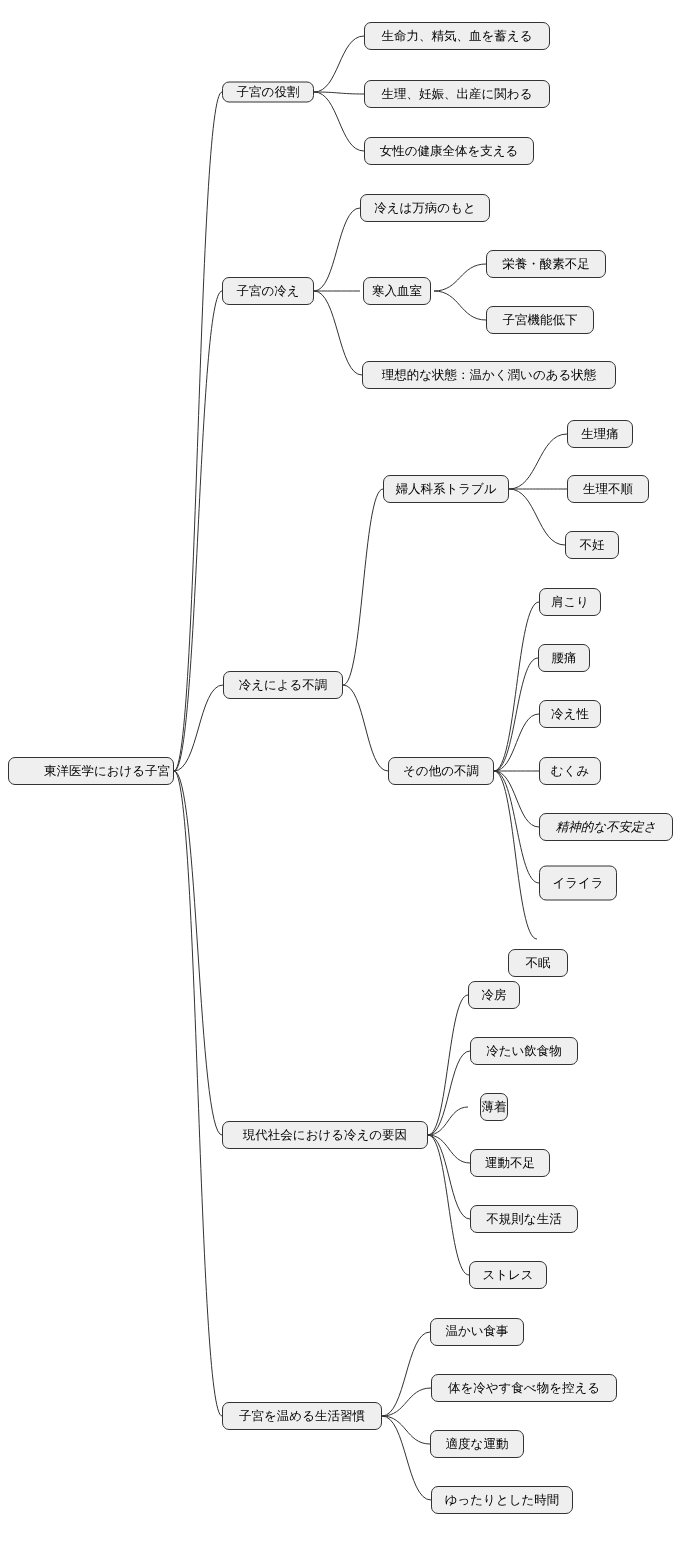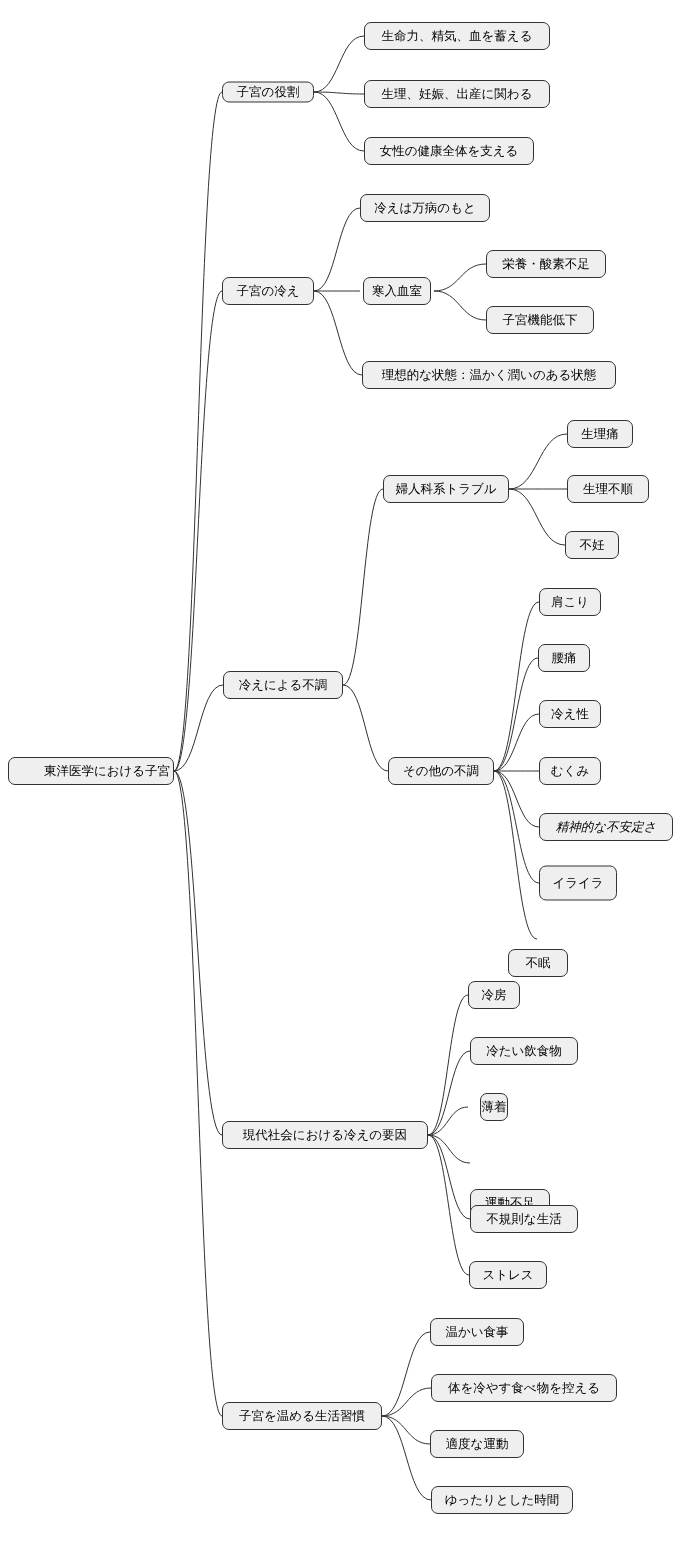--- a/index.html
+++ b/index.html
@@ -105,22 +105,22 @@
       <div class="node" style="left: 564px; top: 658px; width: 52px; height: 28px;">腰痛</div>
       <div class="node" style="left: 570px; top: 714px; width: 62px; height: 28px;">冷え性</div>
       <div class="node" style="left: 570px; top: 771px; width: 62px; height: 28px;">むくみ</div>
       <div class="node" style="left: 606px; top: 827px; width: 134px; height: 28px; font-style: italic;">精神的な不安定さ</div>
       <div class="node" style="left: 578px; top: 883px; width: 78px; height: 35px;">イライラ</div>
       <div class="node" style="left: 538px; top: 939px; width: 60px; height: 28px; margin-top: 24px;">不眠</div>
       <div class="node" style="left: 325px; top: 1135px; width: 206px; height: 28px;">現代社会における冷えの要因</div>
       <div class="node" style="left: 494px; top: 995px; width: 52px; height: 28px;">冷房</div>
       <div class="node" style="left: 524px; top: 1051px; width: 108px; height: 28px;">冷たい飲食物</div>
       <div class="node" style="left: 494px; top: 1107px; width: 28px; height: 28px;">薄着</div>
-      <div class="node" style="left: 510px; top: 1163px; width: 80px; height: 28px; margin-top: 40px;">運動不足</div>
+      <div class="node" style="left: 510px; top: 1163px; width: 80px; height: 28px;">運動不足</div>
       <div class="node" style="left: 524px; top: 1219px; width: 108px; height: 28px;">不規則な生活</div>
       <div class="node" style="left: 508px; top: 1275px; width: 78px; height: 28px;">ストレス</div>
       <div class="node" style="left: 302px; top: 1416px; width: 160px; height: 28px;">子宮を温める生活習慣</div>
-      <div class="node" style="left: 477px; top: 1332px; width: 94px; height: 28px;">温かい食事</div>
+      <div class="node" style="left: 477px; top: 1332px; width: 94px; height: 28px; font-family: Liberation Mono, monospace;">温かい食事</div>
       <div class="node" style="left: 524px; top: 1388px; width: 186px; height: 28px;">体を冷やす食べ物を控える</div>
       <div class="node" style="left: 477px; top: 1444px; width: 94px; height: 28px;">適度な運動</div>
       <div class="node" style="left: 502px; top: 1500px; width: 142px; height: 28px;">ゆったりとした時間</div>
     </div>
 </div>
 
 </body></html>

